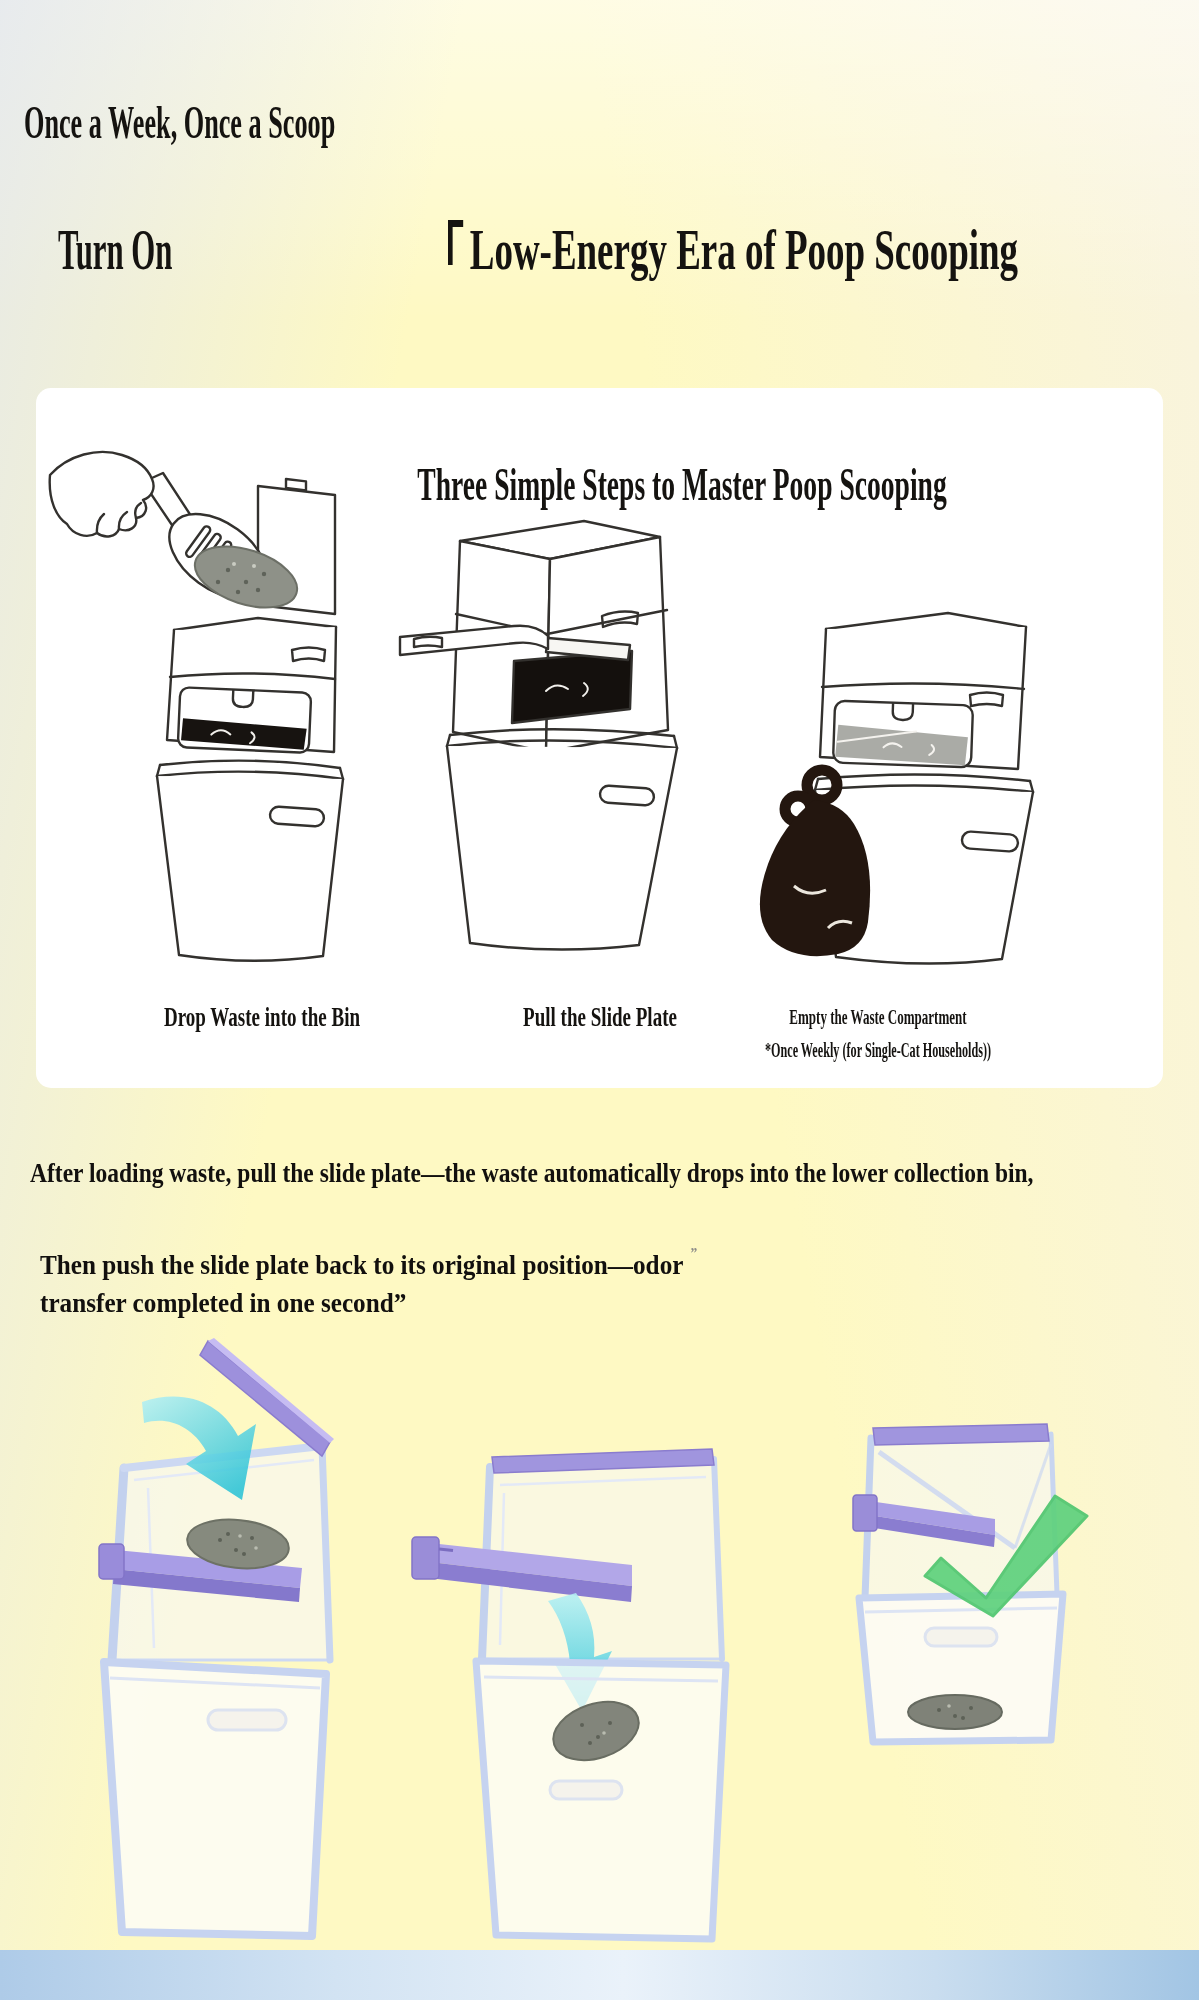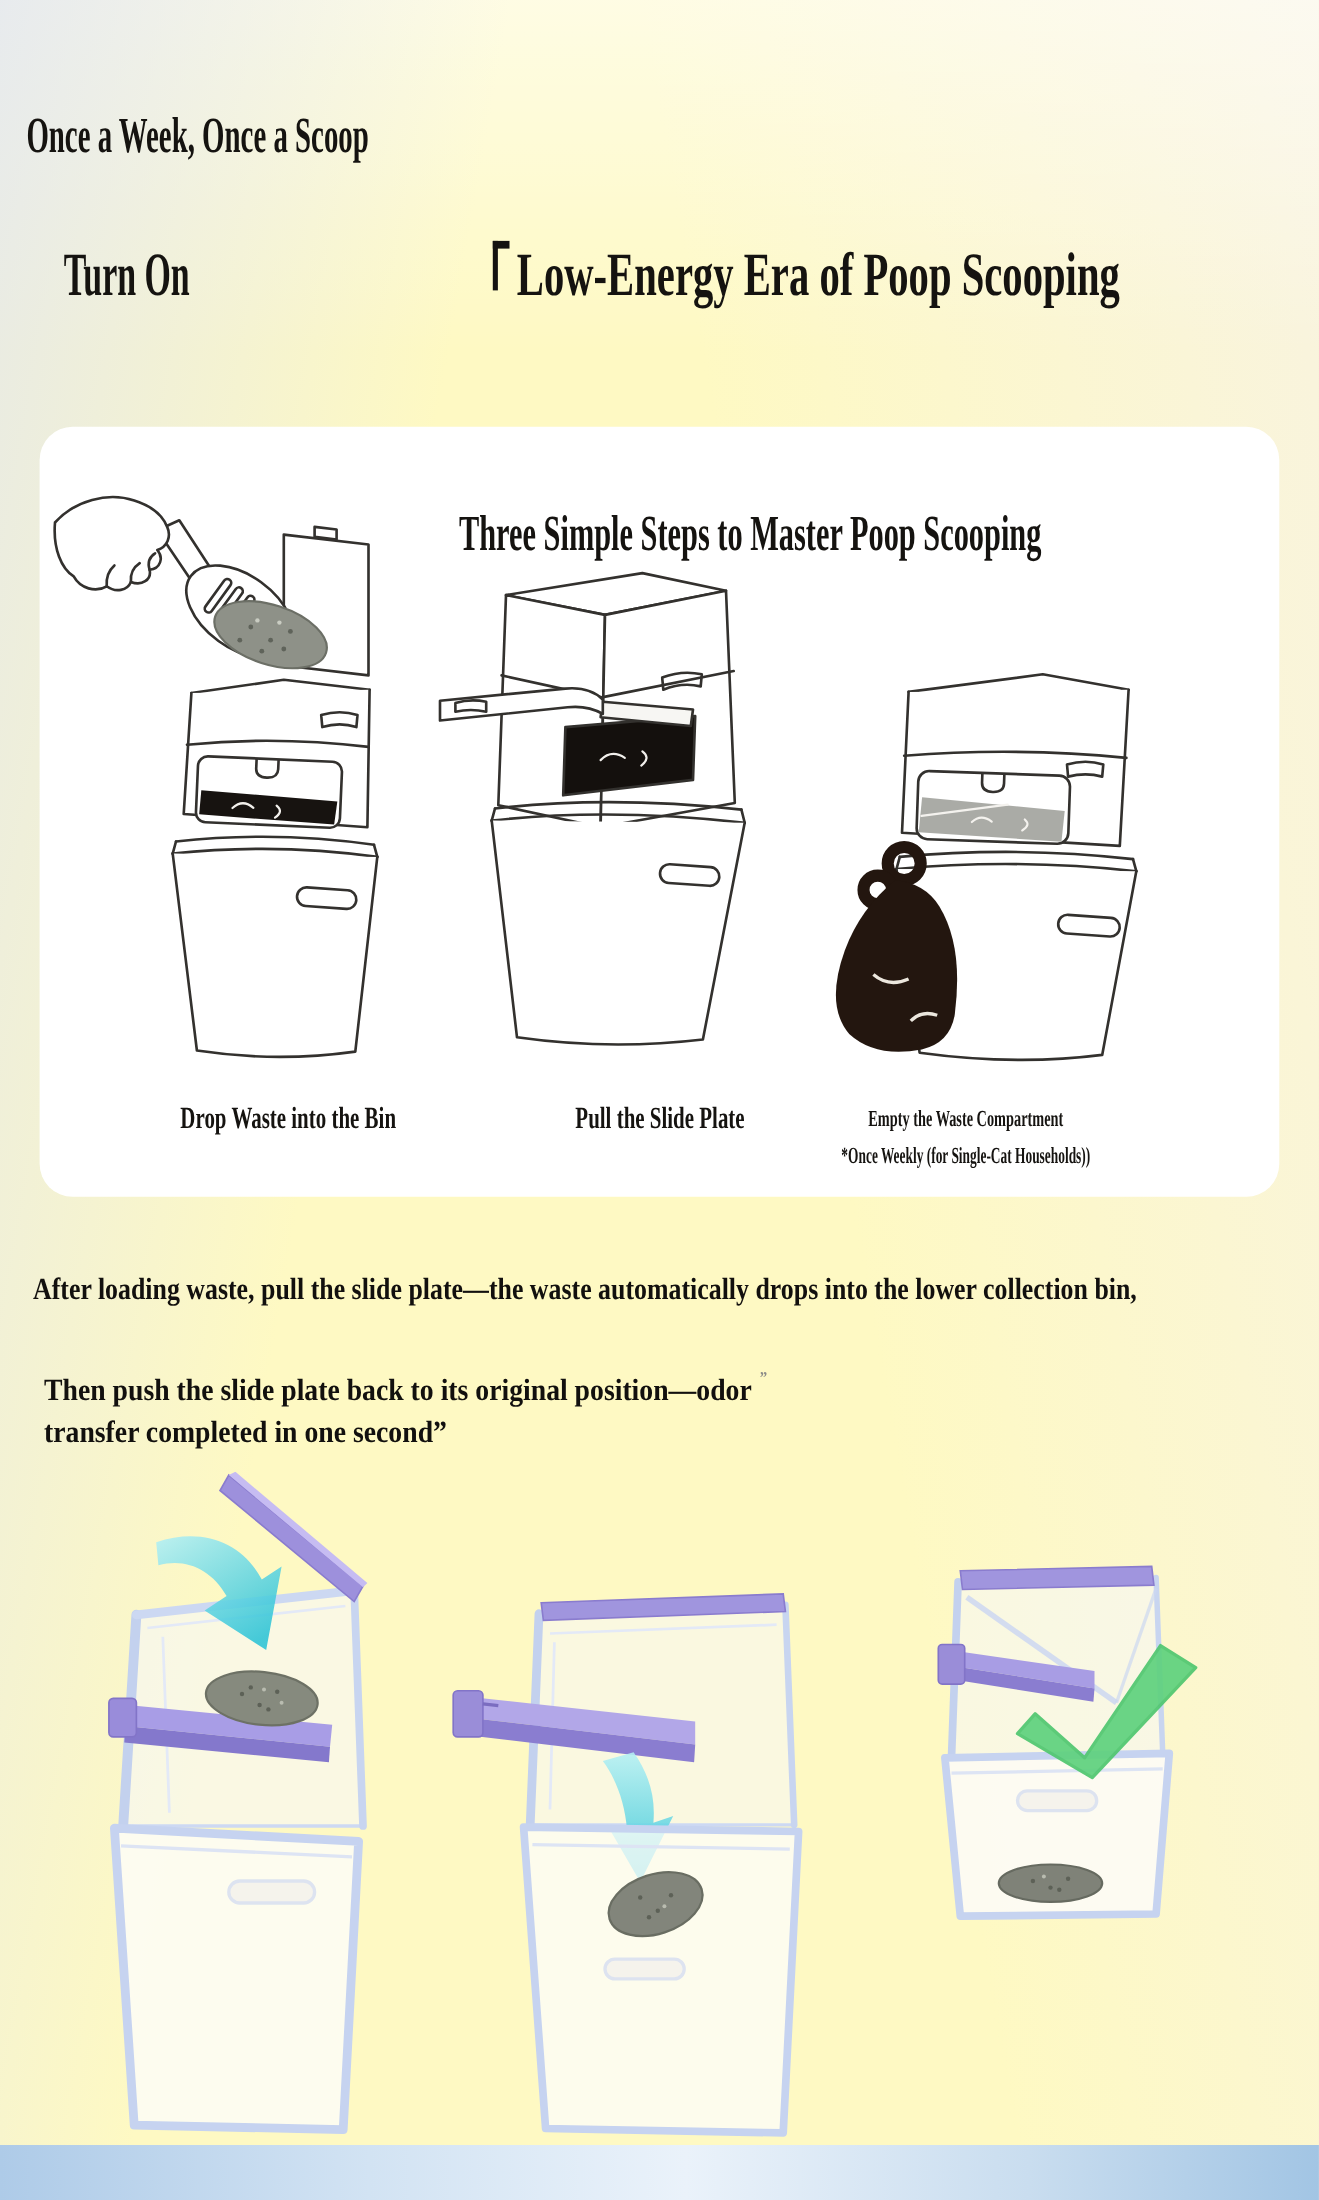--- a/index.html
+++ b/index.html
@@ -10,21 +10,21 @@
                    linear-gradient(180deg,rgba(255,255,255,.55),rgba(255,255,255,0) 16%),
                    linear-gradient(260deg,rgba(247,242,230,.8),rgba(247,242,230,0) 40%);}
   .tagline{position:absolute;left:24px;top:98px;margin:0;font-weight:700;font-size:46px;line-height:1.1;
         white-space:nowrap;transform:scaleX(.57);transform-origin:left top;}
   .hl-left{position:absolute;left:58px;top:218px;margin:0;font-weight:700;font-size:56px;line-height:1.15;
         white-space:nowrap;transform:scaleX(.55);transform-origin:left top;}
   .hl-right{position:absolute;left:448px;top:218px;margin:0;font-weight:700;font-size:56px;line-height:1.15;
         white-space:nowrap;transform:scaleX(.66);transform-origin:left top;}
   .corner-bracket{display:inline-block;width:16px;height:38px;border-left:7px solid #151310;border-top:7px solid #151310;
         margin-right:10px;position:relative;top:-4px;}
-  .steps-card{position:absolute;left:36px;top:388px;width:1127px;height:700px;background:#ffffff;border-radius:30px;}
+  .steps-card{position:absolute;left:36px;top:388px;width:1127px;height:700px;background:#ffffff;border-radius:15px;}
   .card-title{position:absolute;left:646px;top:72px;margin:0;font-weight:700;font-size:46px;line-height:1.1;
         white-space:nowrap;transform:translateX(-50%) scaleX(.6);transform-origin:center top;}
   .art{position:absolute;}
   .art-1{left:10px;top:36px;}
   .art-2{left:358px;top:106px;}
   .art-3{left:698px;top:206px;}
   .cap{position:absolute;font-weight:700;font-size:28px;line-height:1.2;white-space:nowrap;
         transform:translateX(-50%) scaleX(.68);transform-origin:center top;}
   .cap-1{left:226px;top:612px;}
   .cap-2{left:564px;top:612px;}

